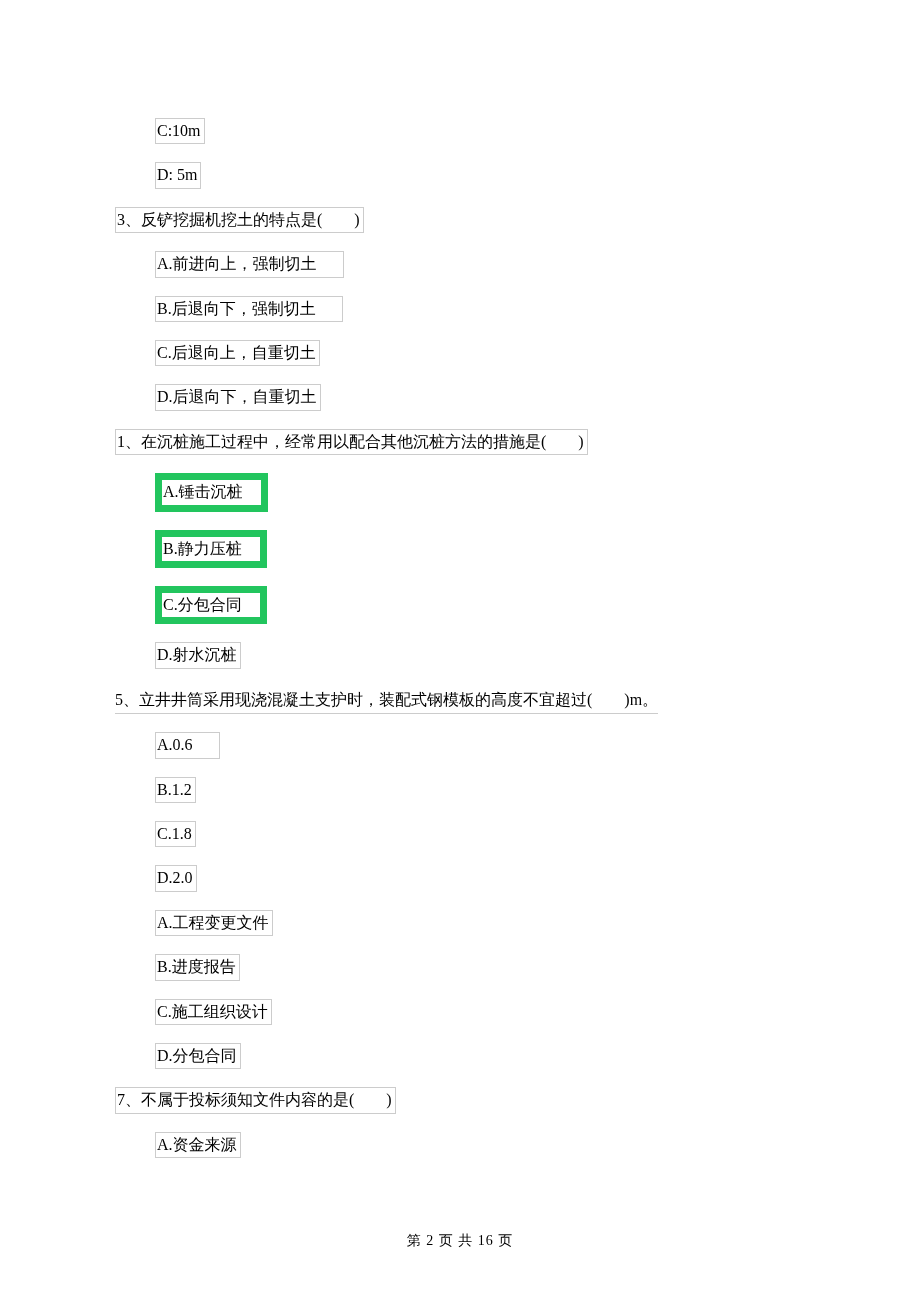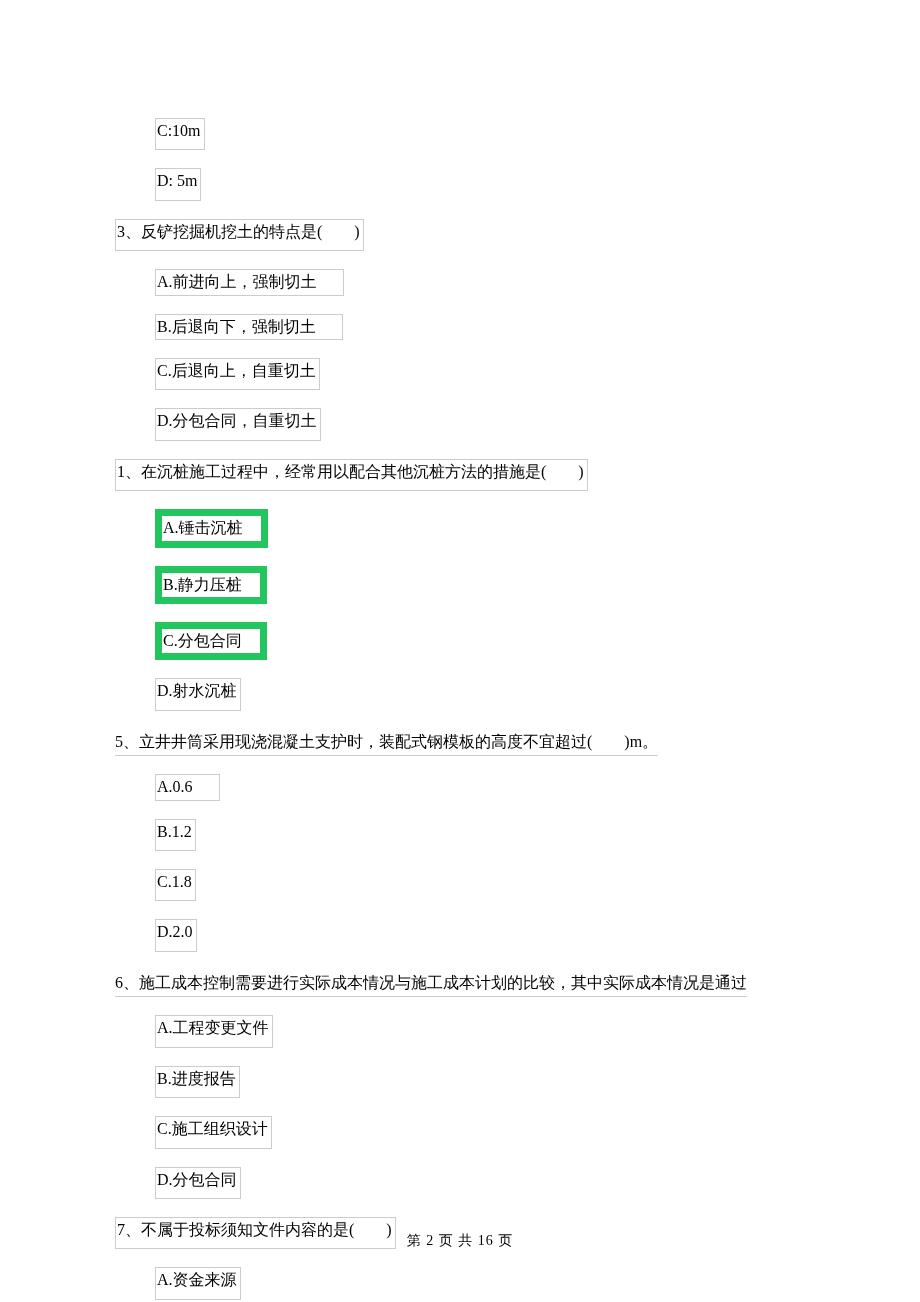--- a/index.html
+++ b/index.html
@@ -23,21 +23,21 @@
       margin-top: 18px;
       margin-bottom: 18px;
     }
     .question {
       margin-top: 18px;
       margin-bottom: 18px;
     }
     .boxed {
       display: inline-block;
       border: 1px solid #cccccc;
-      padding: 1px 3px 7px 1px;
+      padding: 1px 3px 1px 1px;
       line-height: 1.4;
       text-align: right;
     }
     .boxed-wide {
       display: inline-block;
       border: 7px solid #22c55e;
       padding: 1px 18px 1px 1px;
       line-height: 1.4;
     }
     .boxed-wider {
@@ -77,21 +77,21 @@
 <div class="option-indent">
   <span class="boxed-wider">A.前进向上，强制切土</span>
 </div>
 <div class="option-indent">
   <span class="boxed-wider">B.后退向下，强制切土</span>
 </div>
 <div class="option-indent">
   <span class="boxed">C.后退向上，自重切土</span>
 </div>
 <div class="option-indent">
-  <span class="boxed">D.分包合同，自重切土</span>
+  <span class="boxed">D.后退向下，自重切土</span>
 </div>
 
 <div class="question">
   <span class="boxed">1、在沉桩施工过程中，经常用以配合其他沉桩方法的措施是(　　)</span>
 </div>
 <div class="option-indent">
   <span class="boxed-wide">A.锤击沉桩</span>
 </div>
 <div class="option-indent">
   <span class="boxed-wide">B.静力压桩</span>
@@ -113,21 +113,20 @@
   <span class="boxed">B.1.2</span>
 </div>
 <div class="option-indent">
   <span class="boxed">C.1.8</span>
 </div>
 <div class="option-indent">
   <span class="boxed">D.2.0</span>
 </div>
 
 <div class="question">
-  <div class="question-underline">6、施工成本控制需要进行实际成本情况与施工成本计划的比较，其中实际成本情况是通过</div>
 </div>
 <div class="option-indent">
   <span class="boxed">A.工程变更文件</span>
 </div>
 <div class="option-indent">
   <span class="boxed">B.进度报告</span>
 </div>
 <div class="option-indent">
   <span class="boxed">C.施工组织设计</span>
 </div>

